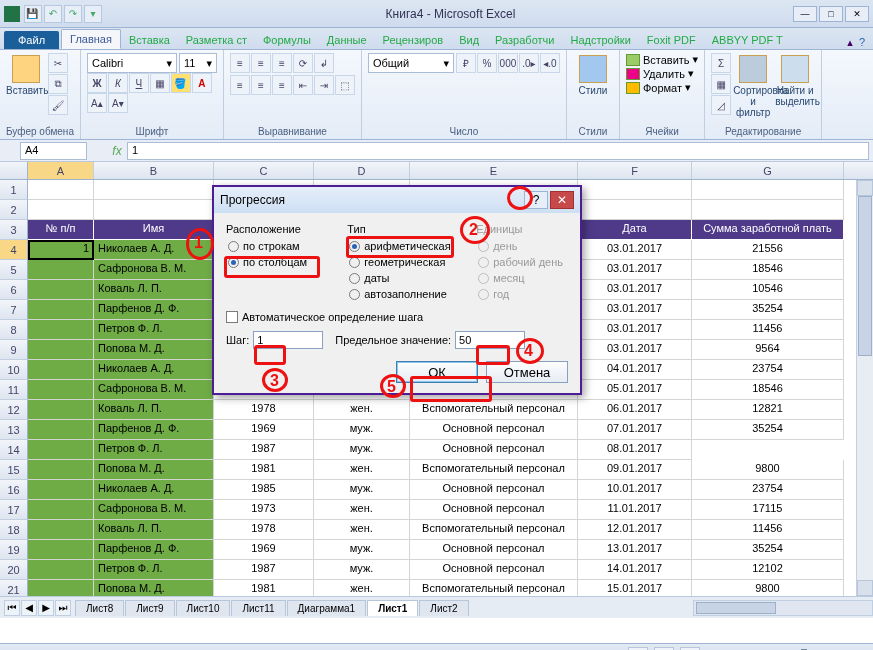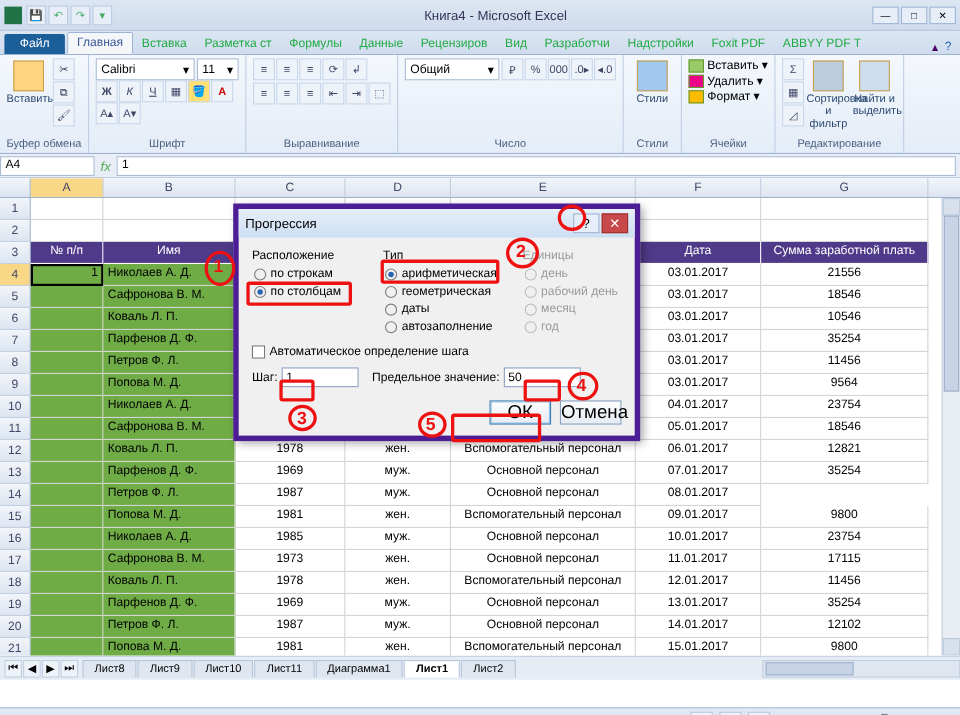--- a/index.html
+++ b/index.html
@@ -31,21 +31,21 @@
 .smallcol { display:flex; flex-direction:column; gap:1px; }
 .pill { height: 20px; min-width: 70px; background:#fff; border:1px solid #aabcd6; font-size:11px; padding:1px 4px; display:flex; align-items:center; justify-content:space-between;}
 .btnrow { display:flex; gap:1px;}
 .ib { width:20px; height:20px; background:#eef3fa; border:1px solid #c8d6ea; display:flex; align-items:center; justify-content:center; font-size:10px; color:#446;}
 .cells-col { display:flex; flex-direction:column; gap:1px; font-size:11px;}
 .cells-col div { display:flex; align-items:center; gap:3px;}
 .ci { width:14px; height:12px; background:#9c6; border:1px solid #693;}
 
 
 .fbar { height: 22px; background:#e9eef6; border-bottom:1px solid #b9c8de; display:flex; align-items:center;}
-.namebox { width:86px; height:18px; background:#fff; border:1px solid #aabcd6; margin:0 0; padding:1px 4px; font-size:11px;}
+.namebox { width:67px; height:18px; background:#fff; border:1px solid #aabcd6; margin:0 20px; padding:1px 4px; font-size:11px;}
 .fx { width:20px; text-align:center; color:#5a5; font-style:italic; font-size:12px;}
 .finput { flex:1; height:18px; background:#fff; border:1px solid #aabcd6; margin-right:4px; padding:1px 4px; font-size:11px;}
 
 
 .gridwrap { position:relative; height: 434px; overflow:hidden; background:#fff;}
 .colhdrs { display:flex; height:18px; background:linear-gradient(#f2f5fa,#dde5f0); border-bottom:1px solid #9fb3cd;}
 .corner { width:28px; border-right:1px solid #9fb3cd;}
 .ch { border-right:1px solid #c2cfdf; text-align:center; color:#446; font-size:11px; line-height:18px;}
 .ch.sel { background:#f8d887; }
 .rows { position:relative;}
@@ -69,40 +69,40 @@
 .sheetbar .scroll .thumb{position:absolute; left:2px; top:1px; width:80px; height:12px; background:#c8d4e6; border:1px solid #9cb0cc;}
 
 
 .status { height:22px; background:linear-gradient(#e2eaf4,#cfdaeb); border-top:1px solid #9db4d4; display:flex; align-items:center; padding:0 8px; font-size:11px; color:#335;margin-top:25px;}
 .status .right{margin-left:auto; display:flex; align-items:center; gap:6px;}
 .viewbtn{width:20px; height:16px; background:#eef3fa; border:1px solid #b8c6da;}
 .zoomslider{width:100px; height:4px; background:#bcc; position:relative;}
 .zoomslider .th{position:absolute; left:48px; top:-4px; width:6px; height:12px; background:#789;}
 
 
-.dialog { position:absolute; left:212px; top:185px; width:370px; background:#f0f0f0; border:5px solid #4c1d95; box-shadow:3px 3px 8px rgba(0,0,0,.35);}
+.dialog { position:absolute; left:212px; top:185px; width:370px; background:#f0f0f0; border:2px solid #4c1d95; box-shadow:3px 3px 8px rgba(0,0,0,.35);}
 .dlg-title { height:26px; background:linear-gradient(#e6eef9,#cddff3); display:flex; align-items:center; padding:0 6px; font-size:12px;}
 .dlg-title .t{flex:1;}
 .dlg-title .db{ width:24px; height:18px; margin-left:2px; display:flex; align-items:center; justify-content:center; border:1px solid #9db4d4;}
 .dlg-title .close{ background:#c74949; color:#fff; border-color:#a03030;}
 .dlg-title .help{ background:#e6eef9;}
 .dlg-body { padding:10px 12px 10px; font-size:11px;}
 .dlg-row { display:flex; gap:16px; margin-bottom:8px;}
 .dlg-col .lbl{margin-bottom:4px;}
 .radio { display:flex; align-items:center; gap:4px; margin:2px 0; padding:1px 2px;}
 .radio .r{ width:11px; height:11px; border:1px solid #7a7a7a; border-radius:50%; display:flex; align-items:center; justify-content:center;}
 .radio .r.on::after{content:""; width:5px; height:5px; background:#2a64b7; border-radius:50%;}
 .radio.dis{ color:#9a9a9a;}
 .radio.dis .r{border-color:#bcbcbc;}
 .chk{display:flex; align-items:center; gap:4px; margin:4px 0 8px;}
 .chk .c{width:12px; height:12px; border:1px solid #7a7a7a; background:#fff;}
 .field{display:flex; align-items:center; gap:4px;}
 .tin{ width:70px; height:18px; border:1px solid #8aa0c0; background:#fff; padding:1px 3px; font-size:11px;}
 .dlg-btns{display:flex; gap:8px; justify-content:flex-end; margin-top:12px;}
-.dbtn{ width:56px; height:22px; border:1px solid #8aa0c0; background:linear-gradient(#fdfdfd,#e6ecf4); font-size:17px;}
+.dbtn{ width:82px; height:22px; border:1px solid #8aa0c0; background:linear-gradient(#fdfdfd,#e6ecf4); font-size:13px;}
 .dbtn.ok{ border:1px solid #3c7fb1; box-shadow:0 0 0 1px #8fc4ec inset;}
 
 
 .ann { position:absolute; border:3px solid #e11; border-radius:50%; pointer-events:none;}
 .annrect{ position:absolute; border:3px solid #e11; border-radius:3px; pointer-events:none;}
 .annnum{ position:absolute; color:#e11; font-weight:bold; font-size:16px; pointer-events:none;}
 
 
 .vscroll{position:absolute; right:0; top:18px; bottom:0; width:17px; background:#e8edf4; border-left:1px solid #c4d0e0;}
 .vscroll .arr{height:16px; background:#d8e0ec; border:1px solid #b8c6da; margin:0;}

